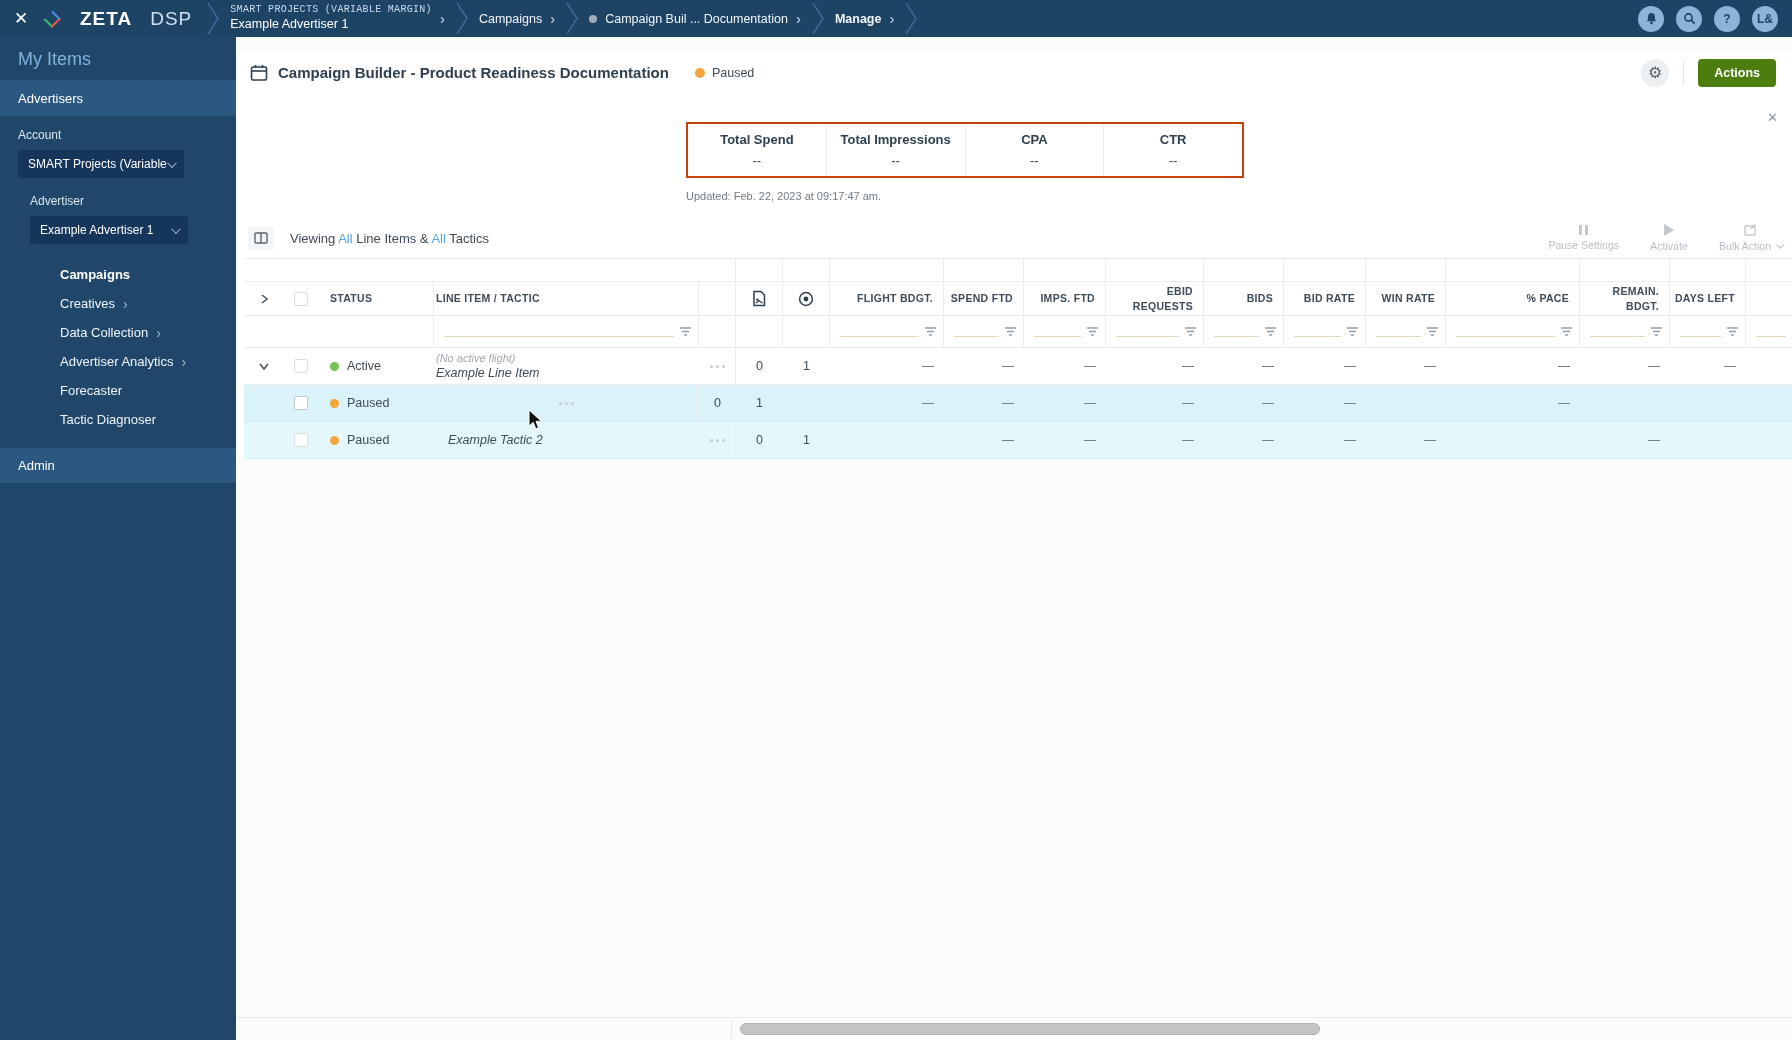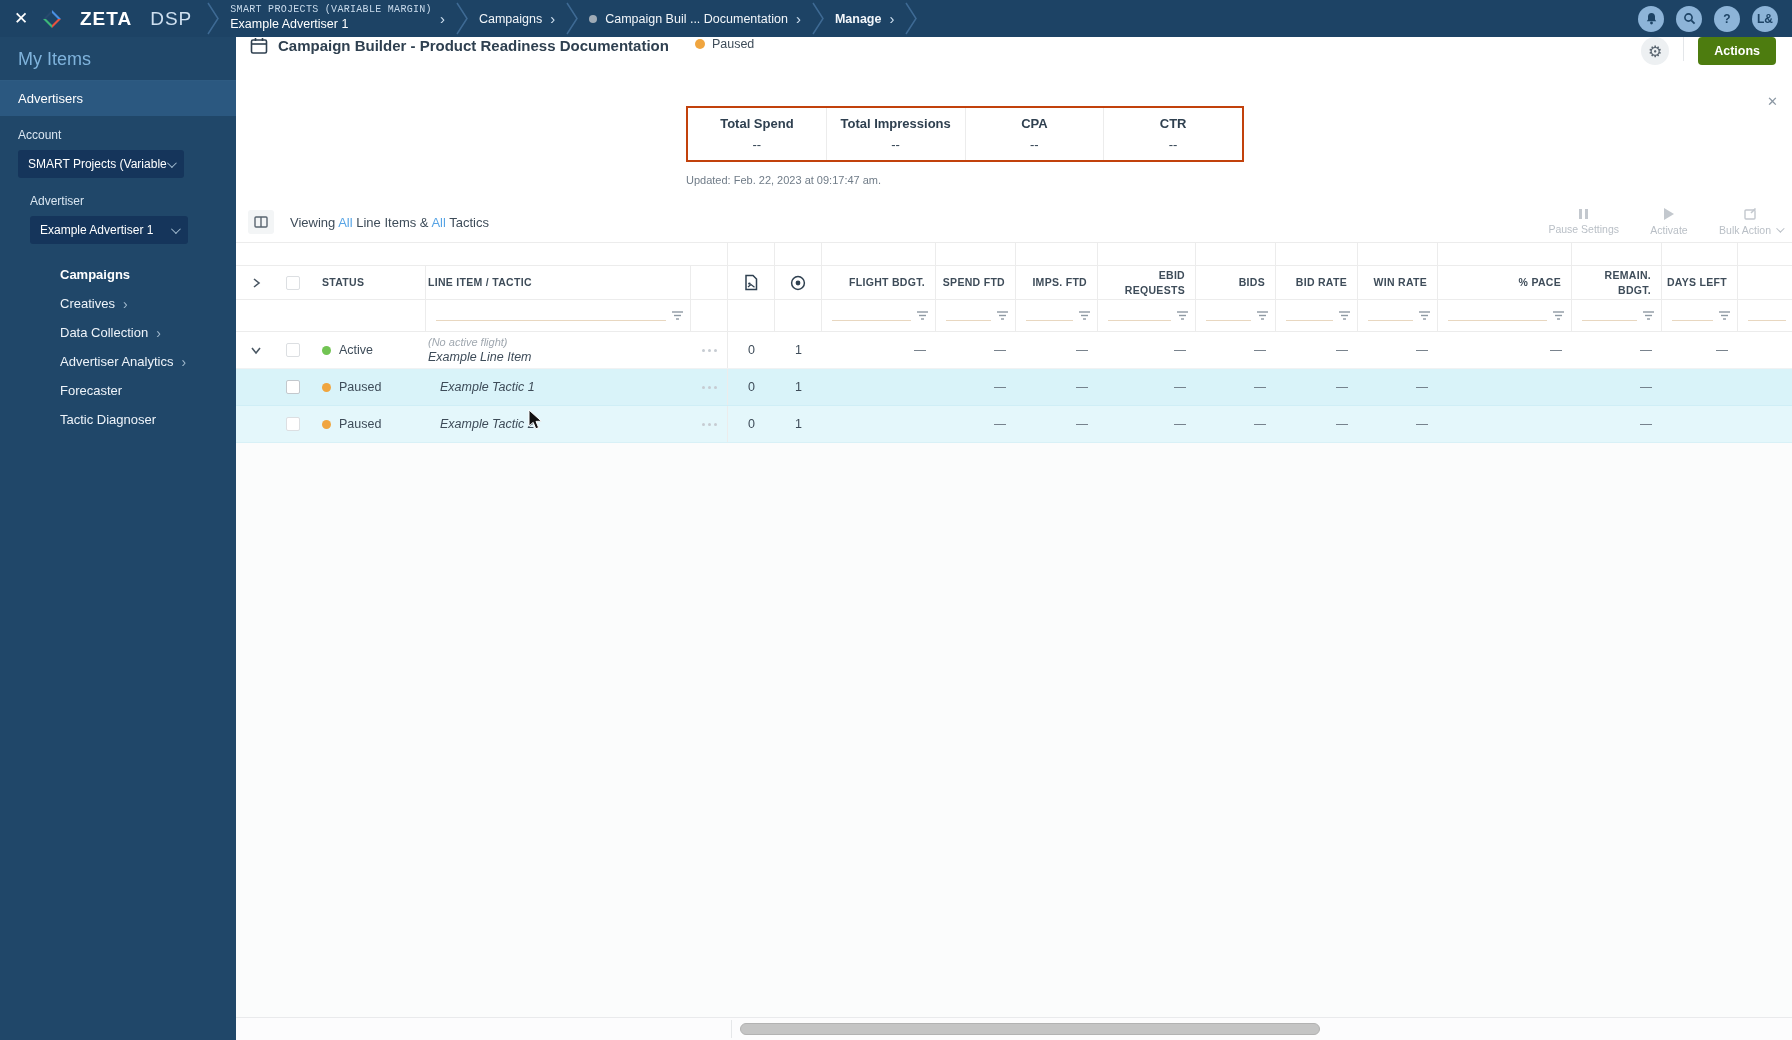--- a/index.html
+++ b/index.html
@@ -37,21 +37,21 @@
   .chev-down { width:7px; height:7px; border-right:1.5px solid #9fb8cc; border-bottom:1.5px solid #9fb8cc; transform:rotate(45deg) translateY(-2px); flex:none; }
   .sb-nav { margin:16px 0 0 30px; }
   .sb-nav-item { padding:7px 0; font-size:13px; color:#eef4fa; cursor:pointer; display:flex; align-items:center; gap:8px; }
   .sb-nav-item.active { font-weight:bold; color:#fff; }
   .sb-nav-arrow { color:#9fb8cc; font-size:14px; line-height:1; }
   .sb-admin { margin-top:14px; }
 
   
   .main { position:absolute; left:236px; top:37px; width:1556px; height:1003px; background:#fbfcfc; }
 
-  .page-header { height:39px; background:#fff; display:flex; align-items:flex-start; padding:0 16px 0 14px; }
+  .page-header { height:39px; background:#fff; display:flex; align-items:center; padding:0 16px 0 14px;margin-top:16px; }
   .ph-title { font-size:15px; font-weight:bold; color:#2f4050; margin-left:10px; }
   .badge { display:flex; align-items:center; gap:7px; margin-left:26px; }
   .dot { width:10px; height:10px; border-radius:50%; flex:none; }
   .dot.orange { background:#f0a53f; }
   .dot.green { background:#72c453; }
   .badge-text { font-size:12.5px; color:#3e4c59; }
   .ph-spacer { flex:1; }
   .gear-btn { width:28px; height:28px; border-radius:50%; background:#edf0f2; display:flex; align-items:center; justify-content:center; color:#5a6570; font-size:16px; cursor:pointer; }
   .ph-divider { width:1px; height:24px; background:#e3e6e9; margin:0 14px; }
   .actions-btn { background:#4d7c0f; color:#fff; font-size:12.5px; font-weight:bold; border:none; border-radius:4px; padding:7px 16px; cursor:pointer; font-family:inherit; }
@@ -73,21 +73,21 @@
   .tbar-actions { display:flex; align-items:flex-start; gap:22px; }
   .dis-btn { display:flex; flex-direction:column; align-items:center; gap:4px; color:#b9bfc6; font-size:10.5px; cursor:default; min-width:56px; }
   .pause-ic { display:flex; gap:3px; height:11px; align-items:center; }
   .pause-ic span { width:3px; height:10px; background:#c3c8ce; }
   .play-ic { width:0; height:0; border-left:10px solid #c3c8ce; border-top:6px solid transparent; border-bottom:6px solid transparent; }
   .bulk-label { display:flex; align-items:center; gap:5px; }
   .caret-down { width:6px; height:6px; border-right:1.5px solid #b9bfc6; border-bottom:1.5px solid #b9bfc6; transform:rotate(45deg) translateY(-2px); }
 
   
   .grid { --cols: 40px 34px 116px 265px 37px 47px 47px 114px 80px 82px 98px 80px 82px 80px 134px 90px 76px minmax(40px,1fr); background:#fff; }
-  .trow { display:grid; grid-template-columns:var(--cols); }
+  .trow { display:grid; grid-template-columns:var(--cols);margin-left:8px; }
   .c { display:flex; align-items:center; min-width:0; }
   .hb { border-right:1px solid #ececec; }
   .ghead { height:24px; border-top:1px solid #ececec; border-bottom:1px solid #ececec; }
   .lhead { height:34px; border-bottom:1px solid #ececec; }
   .fhead { height:32px; border-bottom:1px solid #ececec; }
   .col-label { font-size:10.5px; font-weight:bold; color:#3e4c59; letter-spacing:.3px; line-height:1.35; }
   .num { justify-content:flex-end; padding-right:10px; text-align:right; }
   .ctr { justify-content:center; }
   .filter-cell { padding:0 6px 0 10px; gap:5px; }
   .f-line { flex:1; border-bottom:1px solid #e8d7c0; height:1px; align-self:center; margin-top:10px; }
@@ -226,20 +226,21 @@
         </div>
         <div class="sb-nav-item">
           <span>Forecaster</span>
         </div>
         <div class="sb-nav-item">
           <span>Tactic Diagnoser</span>
         </div>
       </div>
     </div>
   </div>
+  <div class="sb-band sb-admin">Admin</div>
 </div>
 
 <div class="main">
 
   <div class="page-header">
     <svg class="ic" width="18" height="18" viewBox="0 0 18 18">
         <rect x="1.5" y="3" width="15" height="13" rx="1.5" fill="none" stroke="#2f4050" stroke-width="1.6"></rect>
         <line x1="1.5" y1="7" x2="16.5" y2="7" stroke="#2f4050" stroke-width="1.6"></line>
         <line x1="5.5" y1="1" x2="5.5" y2="4" stroke="#2f4050" stroke-width="1.6"></line>
         <line x1="12.5" y1="1" x2="12.5" y2="4" stroke="#2f4050" stroke-width="1.6"></line>
@@ -513,23 +514,20 @@
 
     <div class="trow drow cyan1">
       <div class="c"></div>
       <div class="c">
           <span class="checkbox hov"></span>
         </div>
       <div class="c status-cell">
         <span class="dot orange" style="width:9px;height:9px;"></span>
         <span class="status-text">Paused</span>
       </div>
-      <div class="c name-cell tactic-indent">
-        <span class="name-main">Example Tactic 1</span>
-      </div>
       <div class="c menu-cell">
           <span class="menu-dots">
             <span></span>
             <span></span>
             <span></span>
           </span>
         </div>
       <div class="c ctr val">0</div>
       <div class="c ctr val">1</div>
       <div class="c num dash"></div>

